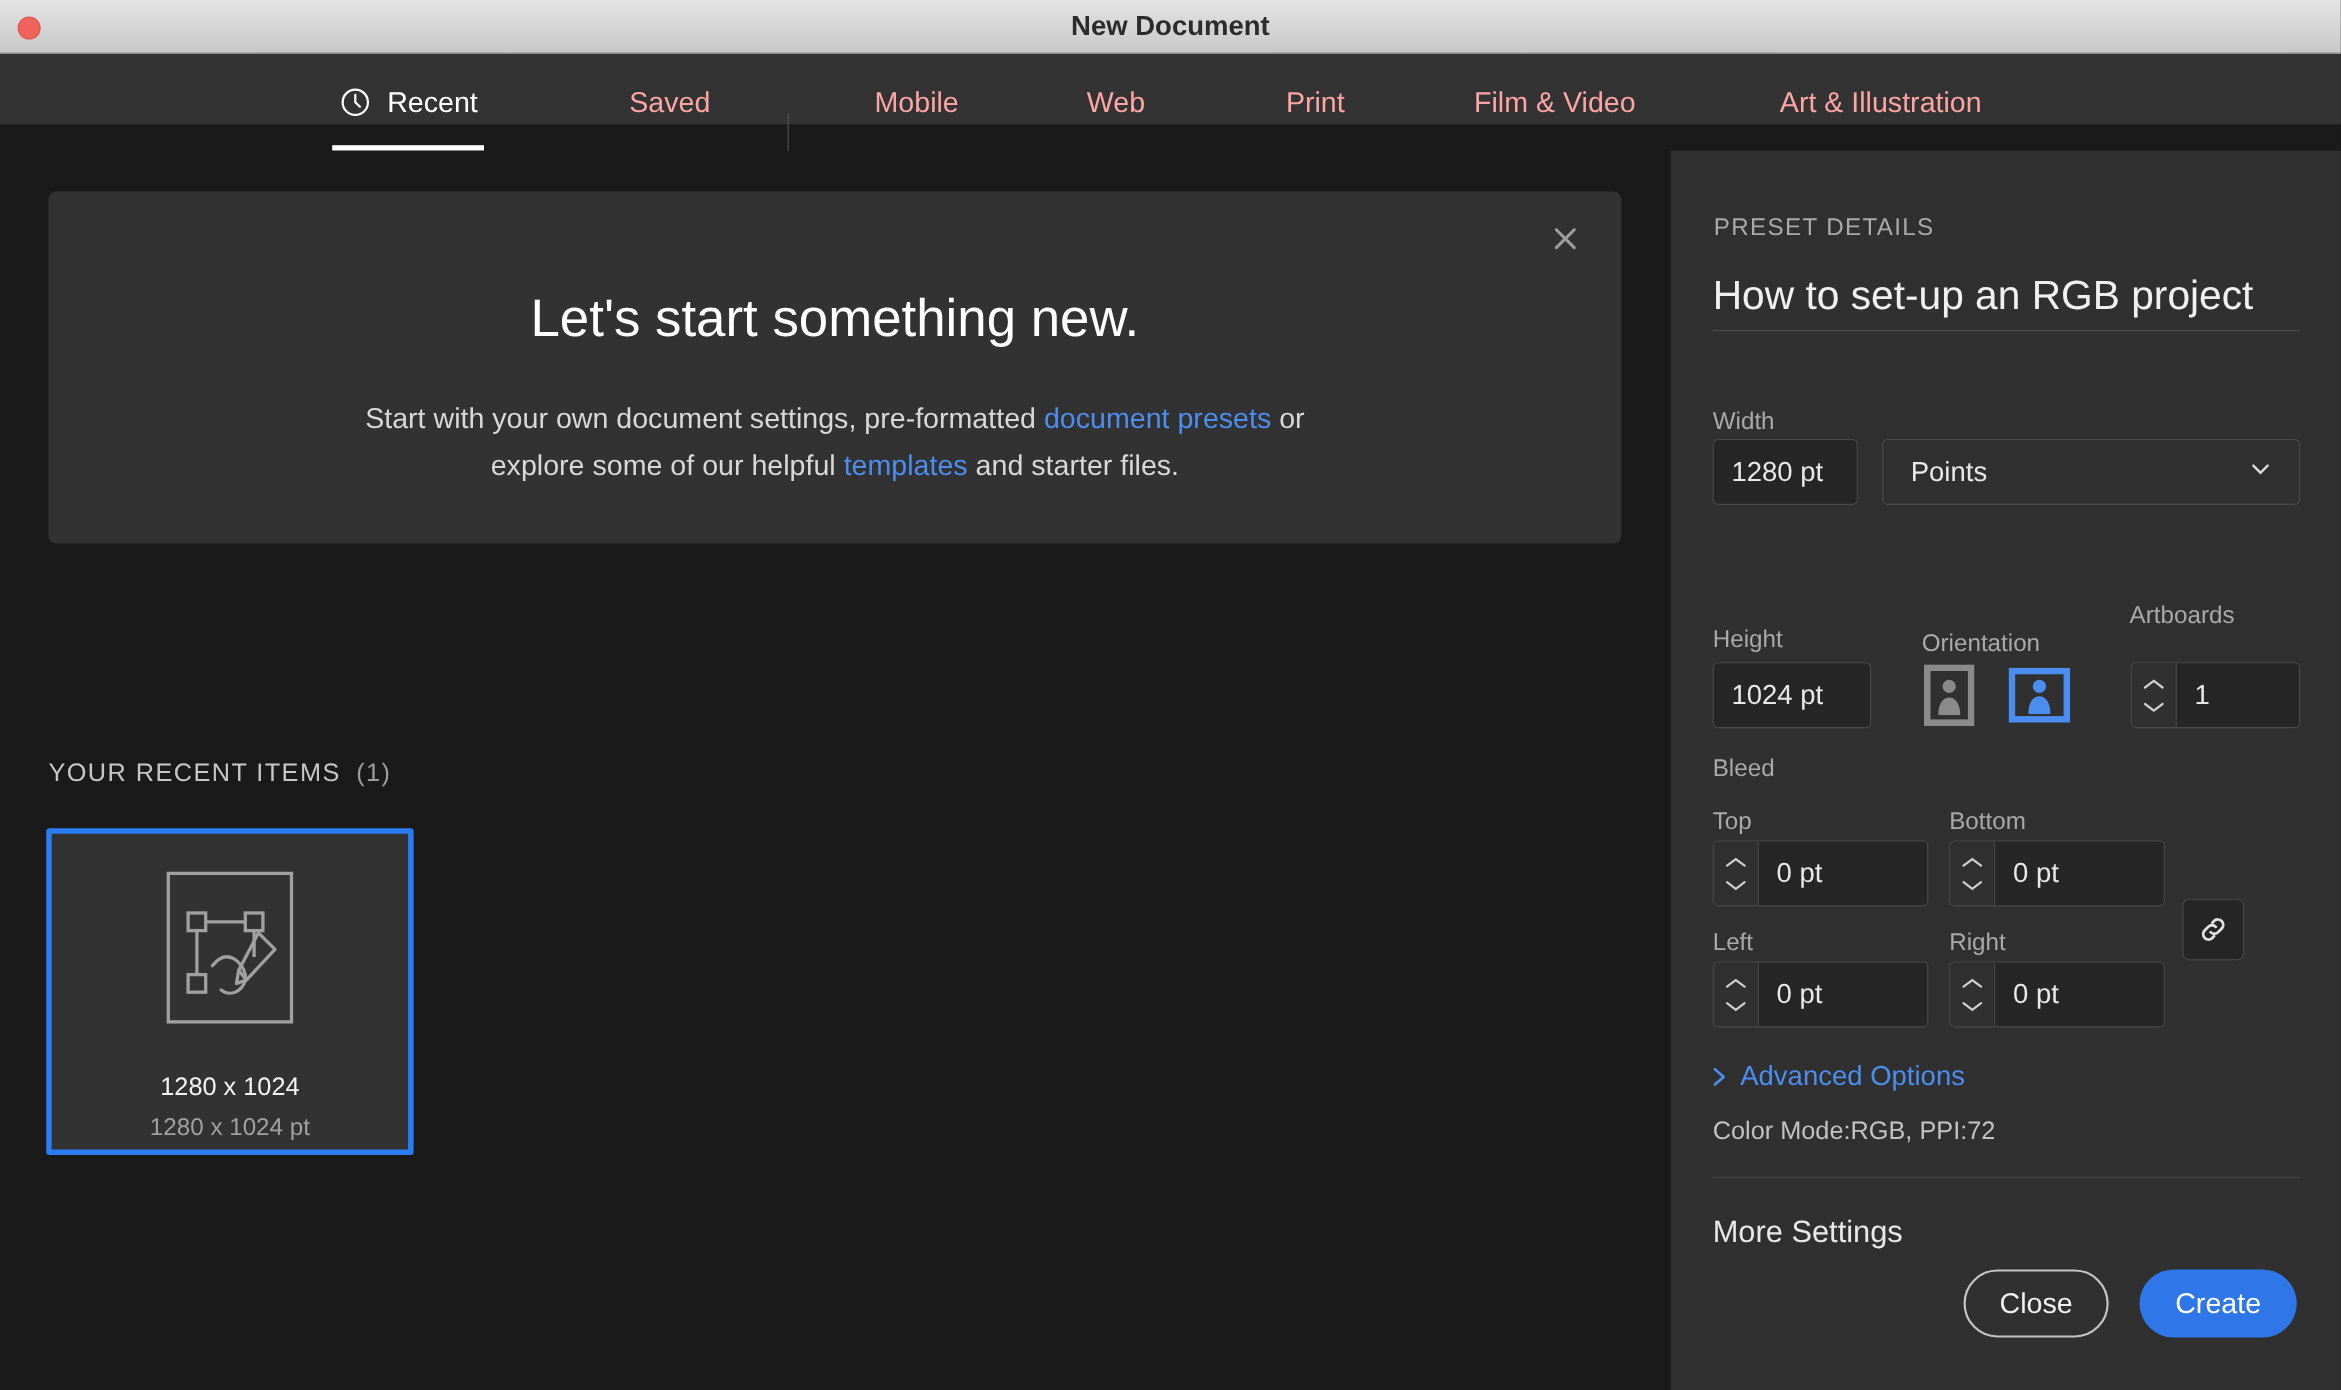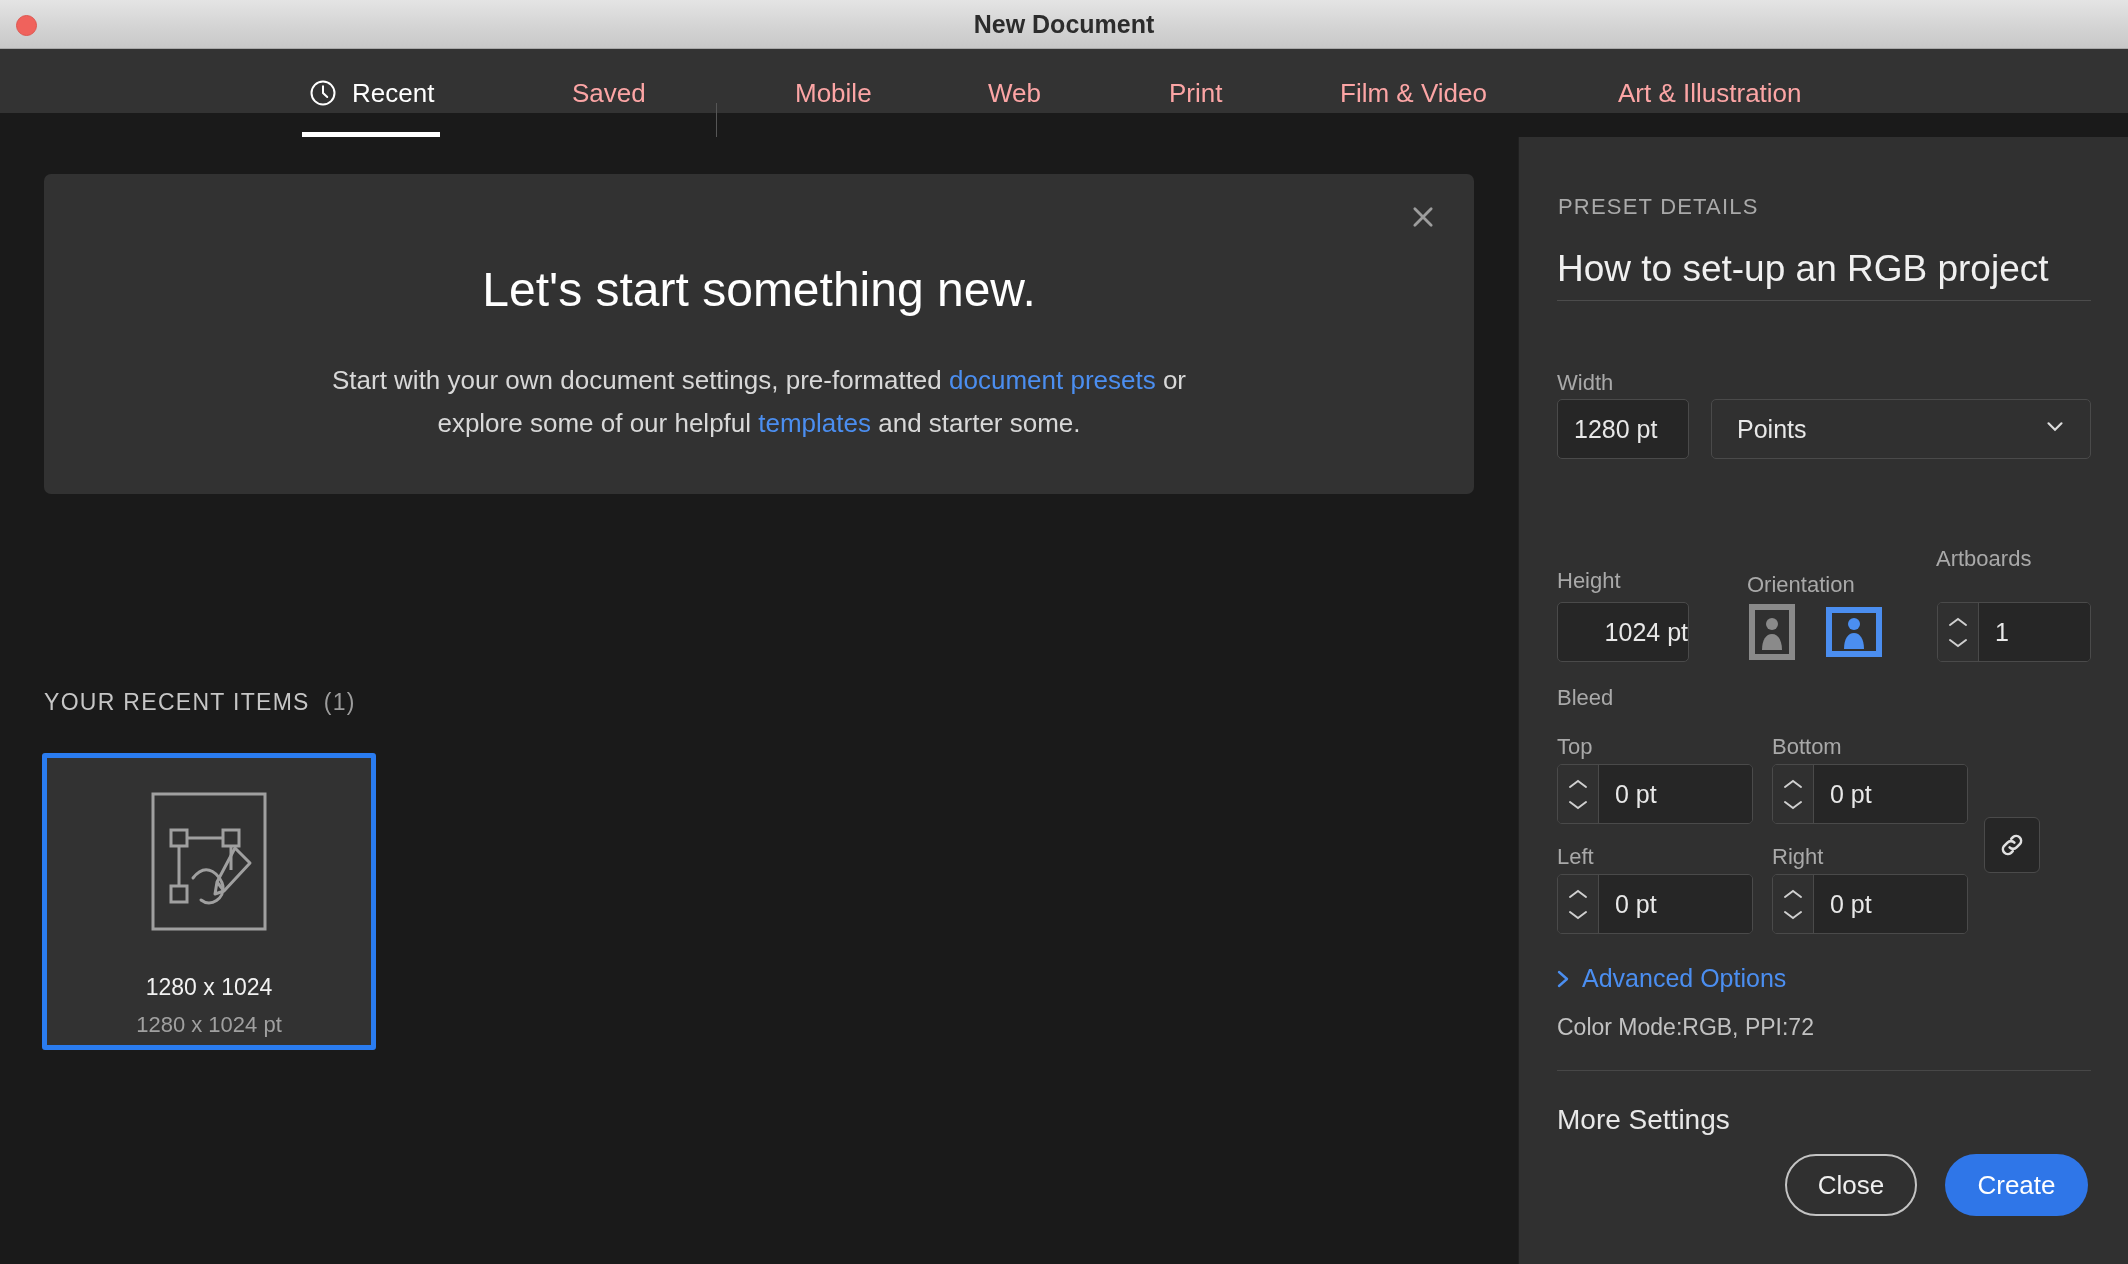--- a/index.html
+++ b/index.html
@@ -280,21 +280,21 @@
 
   <div class="hero">
     <div class="hero-close">
       <svg width="28" height="28" viewBox="0 0 24 24" stroke="#9d9d9d" stroke-width="2.4" stroke-linecap="round">
         <path d="M5 5 L19 19 M19 5 L5 19"></path>
       </svg>
     </div>
     <div class="hero-title">Let's start something new.</div>
     <div class="hero-sub">
       <span>Start with your own document settings, pre-formatted </span><a>document presets</a><span> or</span><br>
-      <span>explore some of our helpful </span><a>templates</a><span> and starter some.</span>
+      <span>explore some of our helpful </span><a>templates</a><span> and starter files.</span>
     </div>
   </div>
 
   <div class="recent-head">
     <span>YOUR RECENT ITEMS</span><span class="count">(1)</span>
   </div>
 
   <div class="recent-grid">
     <div class="recent-card">
       <div class="recent-thumb">
@@ -329,21 +329,21 @@
   <div class="selectbox" style="left:192px; top:262px; width:380px; height:60px;">
     <span class="sel-val">Points</span>
     <span class="chev">
       <svg width="26" height="26" viewBox="0 0 24 24" fill="none" stroke="#dcdcdc" stroke-width="2" stroke-linecap="round">
         <path d="M6 9.5 L12 15.5 L18 9.5"></path>
       </svg>
     </span>
   </div>
 
   <div class="fld-label" style="left:38px; top:431px;text-align:center;">Height</div>
-  <input class="txtbox" style="left: 38px; top: 465px; width: 132px; height: 60px; text-align: right;" type="text" value="1024 pt">
+  <input class="txtbox" style="left: 38px; top: 465px; width: 144px; height: 60px;" type="text" value="1024 pt">
 
   <div class="fld-label" style="left:228px; top:435px;">Orientation</div>
   <div class="orient-btn" style="left:225px; top:465px; width:56px; height:60px;">
     <svg width="46" height="56" viewBox="0 0 46 56">
       <rect x="3" y="3" width="40" height="50" fill="none" stroke="#8a8a8a" stroke-width="6"></rect>
       <circle cx="23" cy="20" r="6" fill="#8a8a8a"></circle>
       <path d="M13 46 c0 -10 4 -16 10 -16 c6 0 10 6 10 16 Z" fill="#8a8a8a"></path>
     </svg>
   </div>
   <div class="orient-btn" style="left:304px; top:465px; width:62px; height:60px;">

